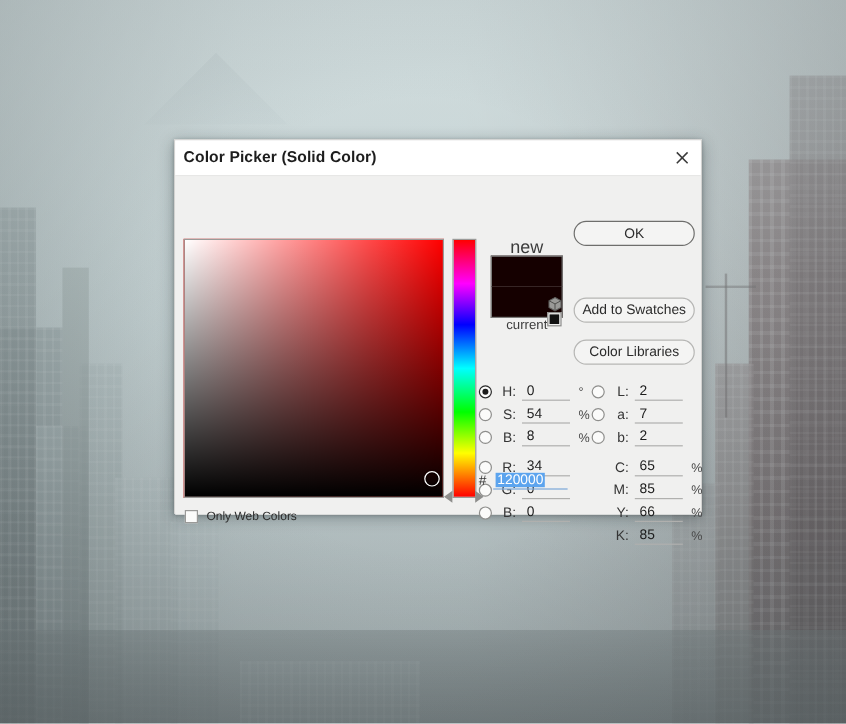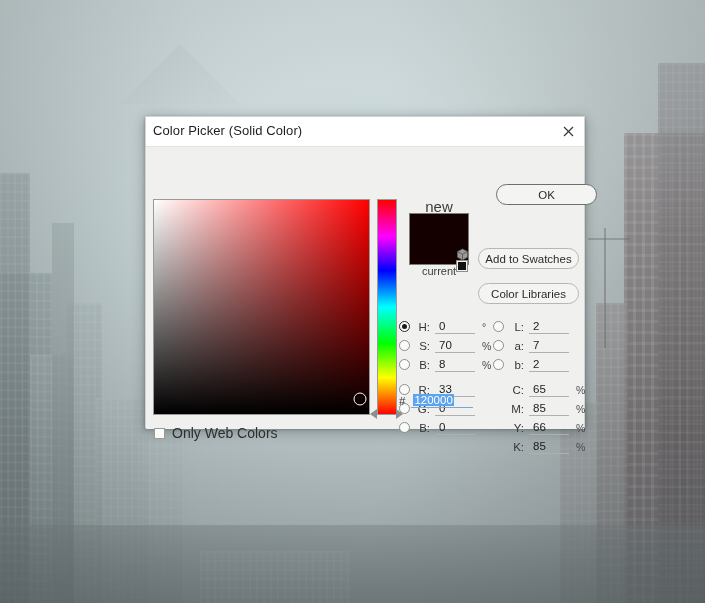--- a/index.html
+++ b/index.html
@@ -70,21 +70,21 @@
     position: relative;
     height: 29px;
     background: #ffffff;
     border-bottom: 1px solid #e2e2e0;
   }
   #dlg-title {
     position: absolute;
     left: 7px;
     top: 6px;
     font-size: 13px;
-    font-weight: normal;
+    font-weight: bold;
     color: #1d1d1d;
     letter-spacing: 0.1px;
   }
   #close-btn {
     position: absolute;
     right: 4px;
     top: 3px;
     width: 24px;
     height: 23px;
     display: flex;
@@ -204,21 +204,21 @@
     border: 1px solid #b6b6b4;
     font-size: 11.5px;
     color: #2c2c2c;
     display: flex;
     align-items: center;
     justify-content: center;
     cursor: pointer;
     box-sizing: border-box;
     font-family: "Liberation Sans", sans-serif;
   }
-  .dlg-btn.primary { border: 1.4px solid #6e6e6c; margin-left: 18px; }
+  .dlg-btn.primary { border: 1.4px solid #6e6e6c; }
   #btn-ok      { top: 37px; }
   #btn-cancel  { top: 66px; }
   #btn-swatch  { top: 101px; }
   #btn-library { top: 136px; }
 
   
   .field-row {
     position: absolute;
     height: 19px;
     display: flex;
@@ -304,21 +304,21 @@
     align-items: center;
     cursor: pointer;
   }
   #webcolors-box {
     width: 11px; height: 11px;
     border: 1px solid #9a9a98;
     background: #fbfbfa;
     box-sizing: border-box;
     margin-right: 7px;
   }
-  #webcolors-label { font-size: 14px; color: #2e2e2e; }
+  #webcolors-label { font-size: 10px; color: #2e2e2e; }
 </style>
 </head>
 <body>
 
 <div id="screen">
 
   <div id="backdrop">
 
     <div class="bldg" style="left:-6px; width:58px; height:330px; background:linear-gradient(180deg,#7e8c8e,#5d686a);opacity:.72;">
       <div class="win-grid"></div>
@@ -414,34 +414,34 @@
 
       <div class="field-row" style="left:253px; top:170px;">
         <span class="radio on"></span>
         <span class="f-label">H:</span>
         <span class="f-input">0</span>
         <span class="f-unit">°</span>
       </div>
       <div class="field-row" style="left:253px; top:189px;">
         <span class="radio"></span>
         <span class="f-label">S:</span>
-        <span class="f-input">70</span>
+        <span class="f-input">54</span>
         <span class="f-unit">%</span>
       </div>
       <div class="field-row" style="left:253px; top:208px;">
         <span class="radio"></span>
         <span class="f-label">B:</span>
         <span class="f-input">8</span>
         <span class="f-unit">%</span>
       </div>
 
       <div class="field-row" style="left:253px; top:233px;">
         <span class="radio"></span>
         <span class="f-label">R:</span>
-        <span class="f-input">33</span>
+        <span class="f-input">34</span>
       </div>
       <div class="field-row" style="left:253px; top:252px;">
         <span class="radio"></span>
         <span class="f-label">G:</span>
         <span class="f-input">0</span>
       </div>
       <div class="field-row" style="left:253px; top:271px;">
         <span class="radio"></span>
         <span class="f-label">B:</span>
         <span class="f-input">0</span>

